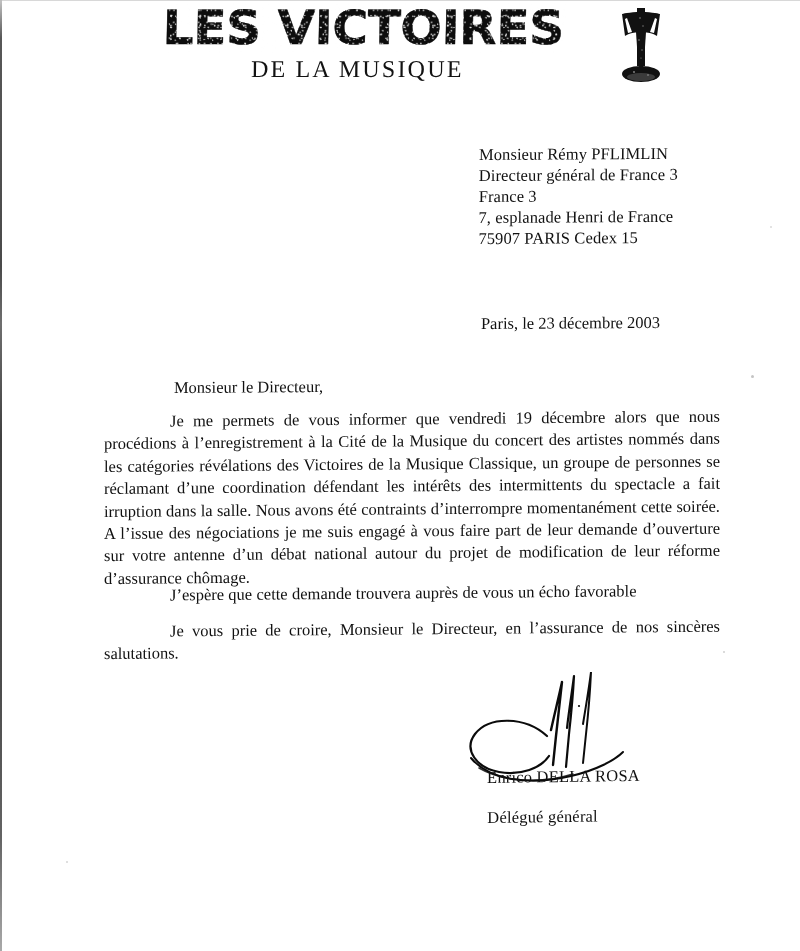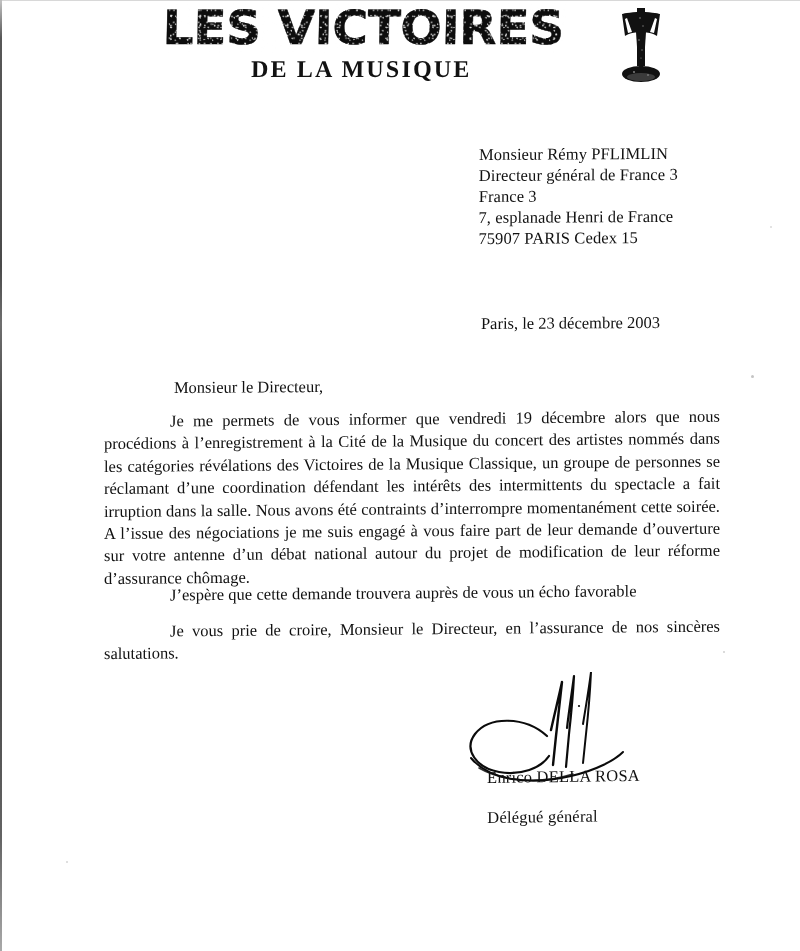--- a/index.html
+++ b/index.html
@@ -83,21 +83,21 @@
       radial-gradient(circle at 64% 12%, rgba(255,255,255,.7) 0.5px, transparent 1px);
     background-size: 9px 11px, 13px 9px, 11px 13px, 8px 12px, 14px 10px, 10px 14px, 12px 8px, 16px 12px;
     mix-blend-mode: screen;
   }
   .logo-sub {
     position: absolute;
     left: 88px;
     top: 52px;
     font-family: "Liberation Serif", "DejaVu Serif", serif;
     font-size: 24px;
-    font-weight: 700;
+    font-weight: 400;
     letter-spacing: 2.2px;
     color: #121212;
     white-space: nowrap;
     transform: skewX(-0.6deg);
   }
 
   
   .logo-emblem {
     position: absolute;
     left: 449px;

